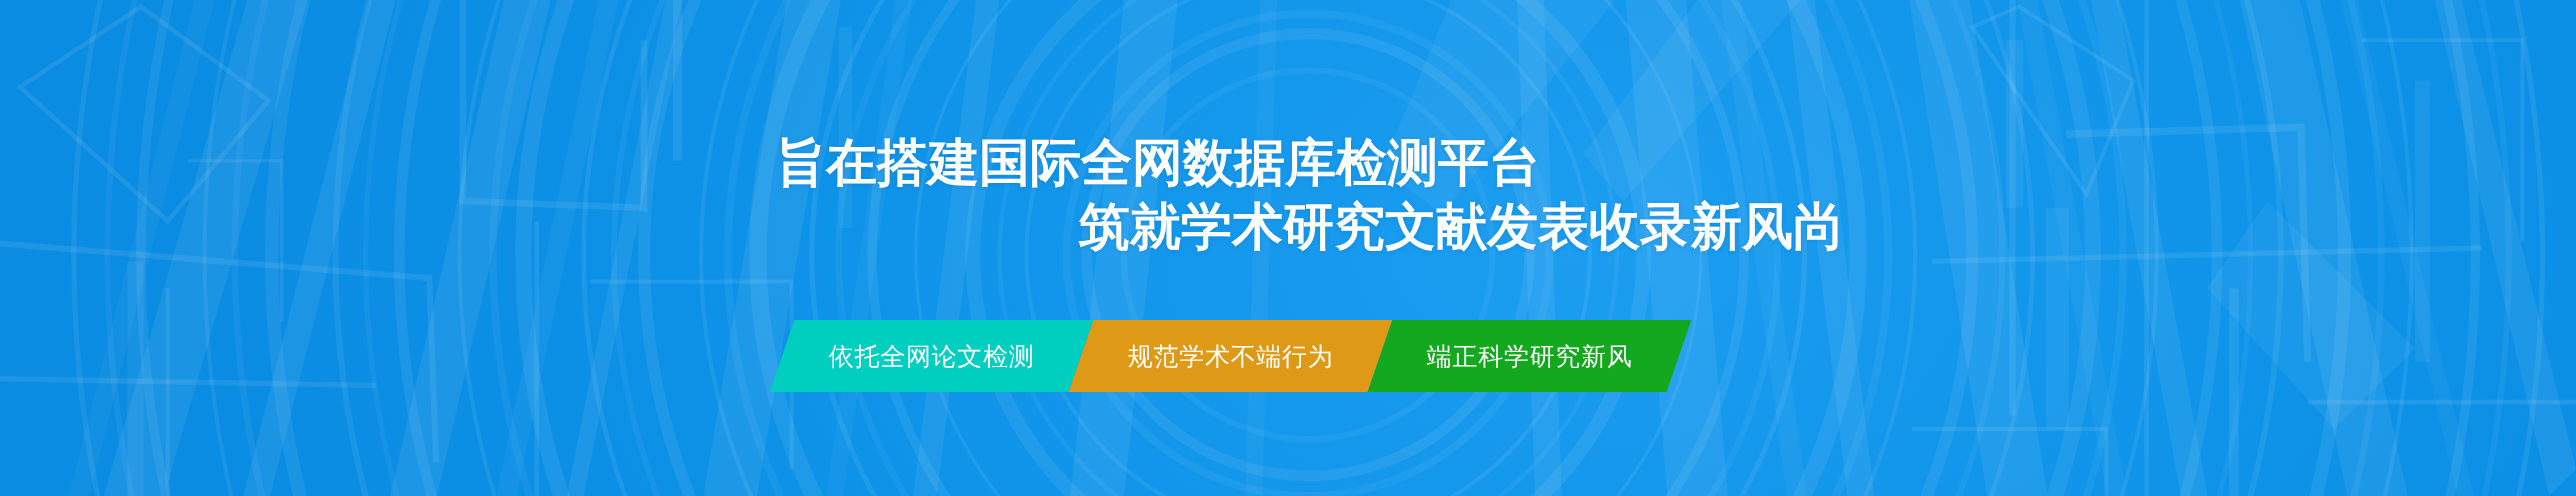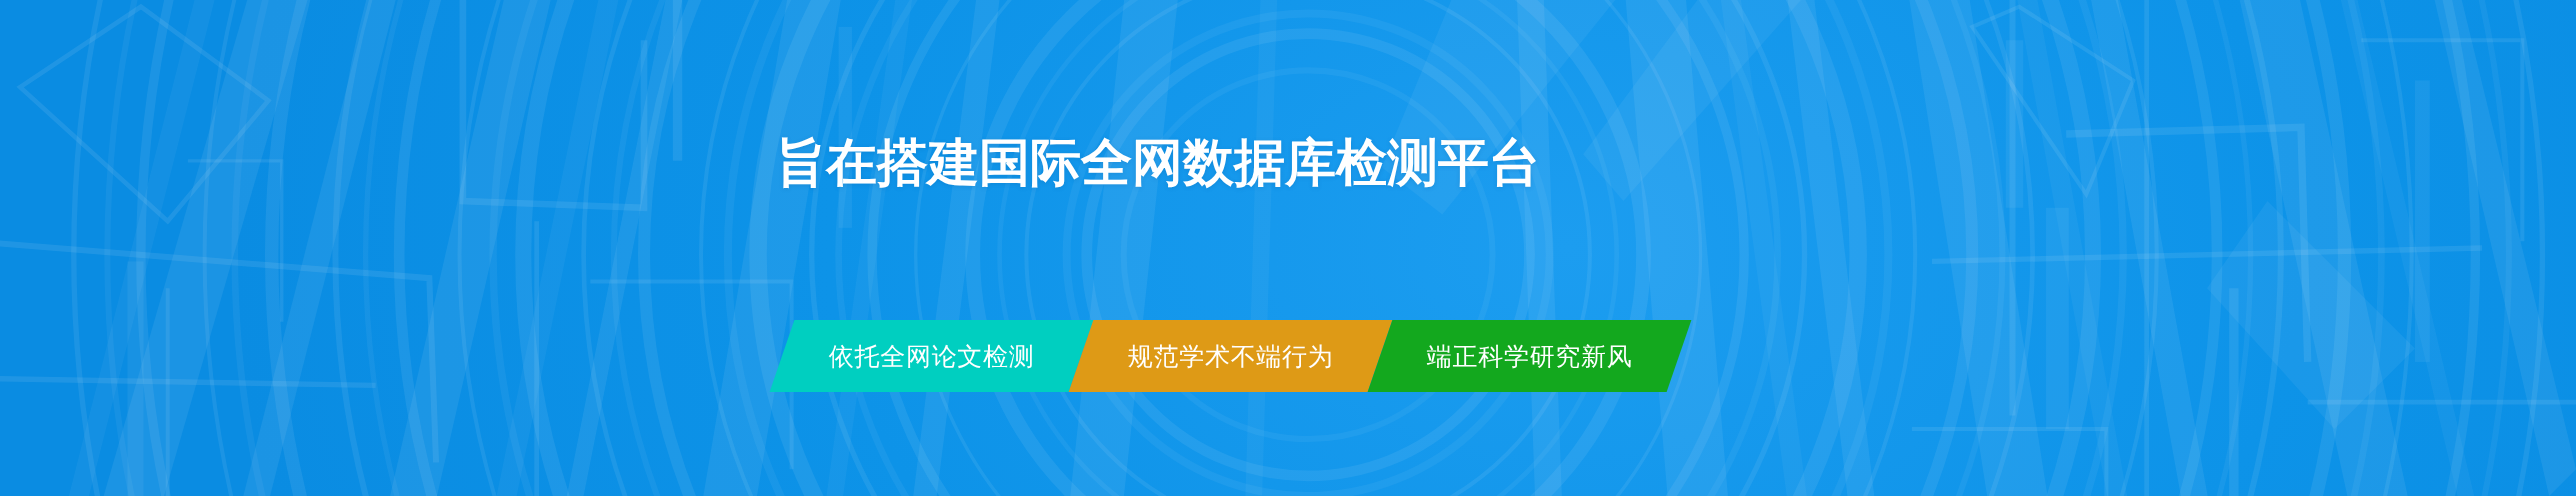--- a/index.html
+++ b/index.html
@@ -207,20 +207,21 @@
       <g fill="#ffffff" fill-opacity="0.055">
         <polygon points="2180,-40 2440,-40 2150,320 2060,250"></polygon>
         <polygon points="2560,-40 2720,-40 2420,300 2360,230"></polygon>
         <polygon points="3380,300 3600,520 3480,640 3290,430"></polygon>
       </g>
     </svg>
   </div>
 
   <div class="headline" style="color: rgb(255, 255, 255);">
     <div class="title-line title-line-1">旨在搭建国际全网数据库检测平台</div>
+    <div class="title-line title-line-2">筑就学术研究文献发表收录新风尚</div>
   </div>
 
   <div class="tag-strip">
     <div class="tag tag-1" id="tag-0" style="background-color: rgb(0, 207, 192); color: rgb(255, 255, 255);">
       <span class="tag-label">依托全网论文检测</span>
     </div>
     <div class="tag tag-2" id="tag-1" style="background-color: rgb(222, 154, 22); color: rgb(255, 255, 255);">
       <span class="tag-label">规范学术不端行为</span>
     </div>
     <div class="tag tag-3" id="tag-2" style="background-color: rgb(19, 168, 30); color: rgb(255, 255, 255);">

